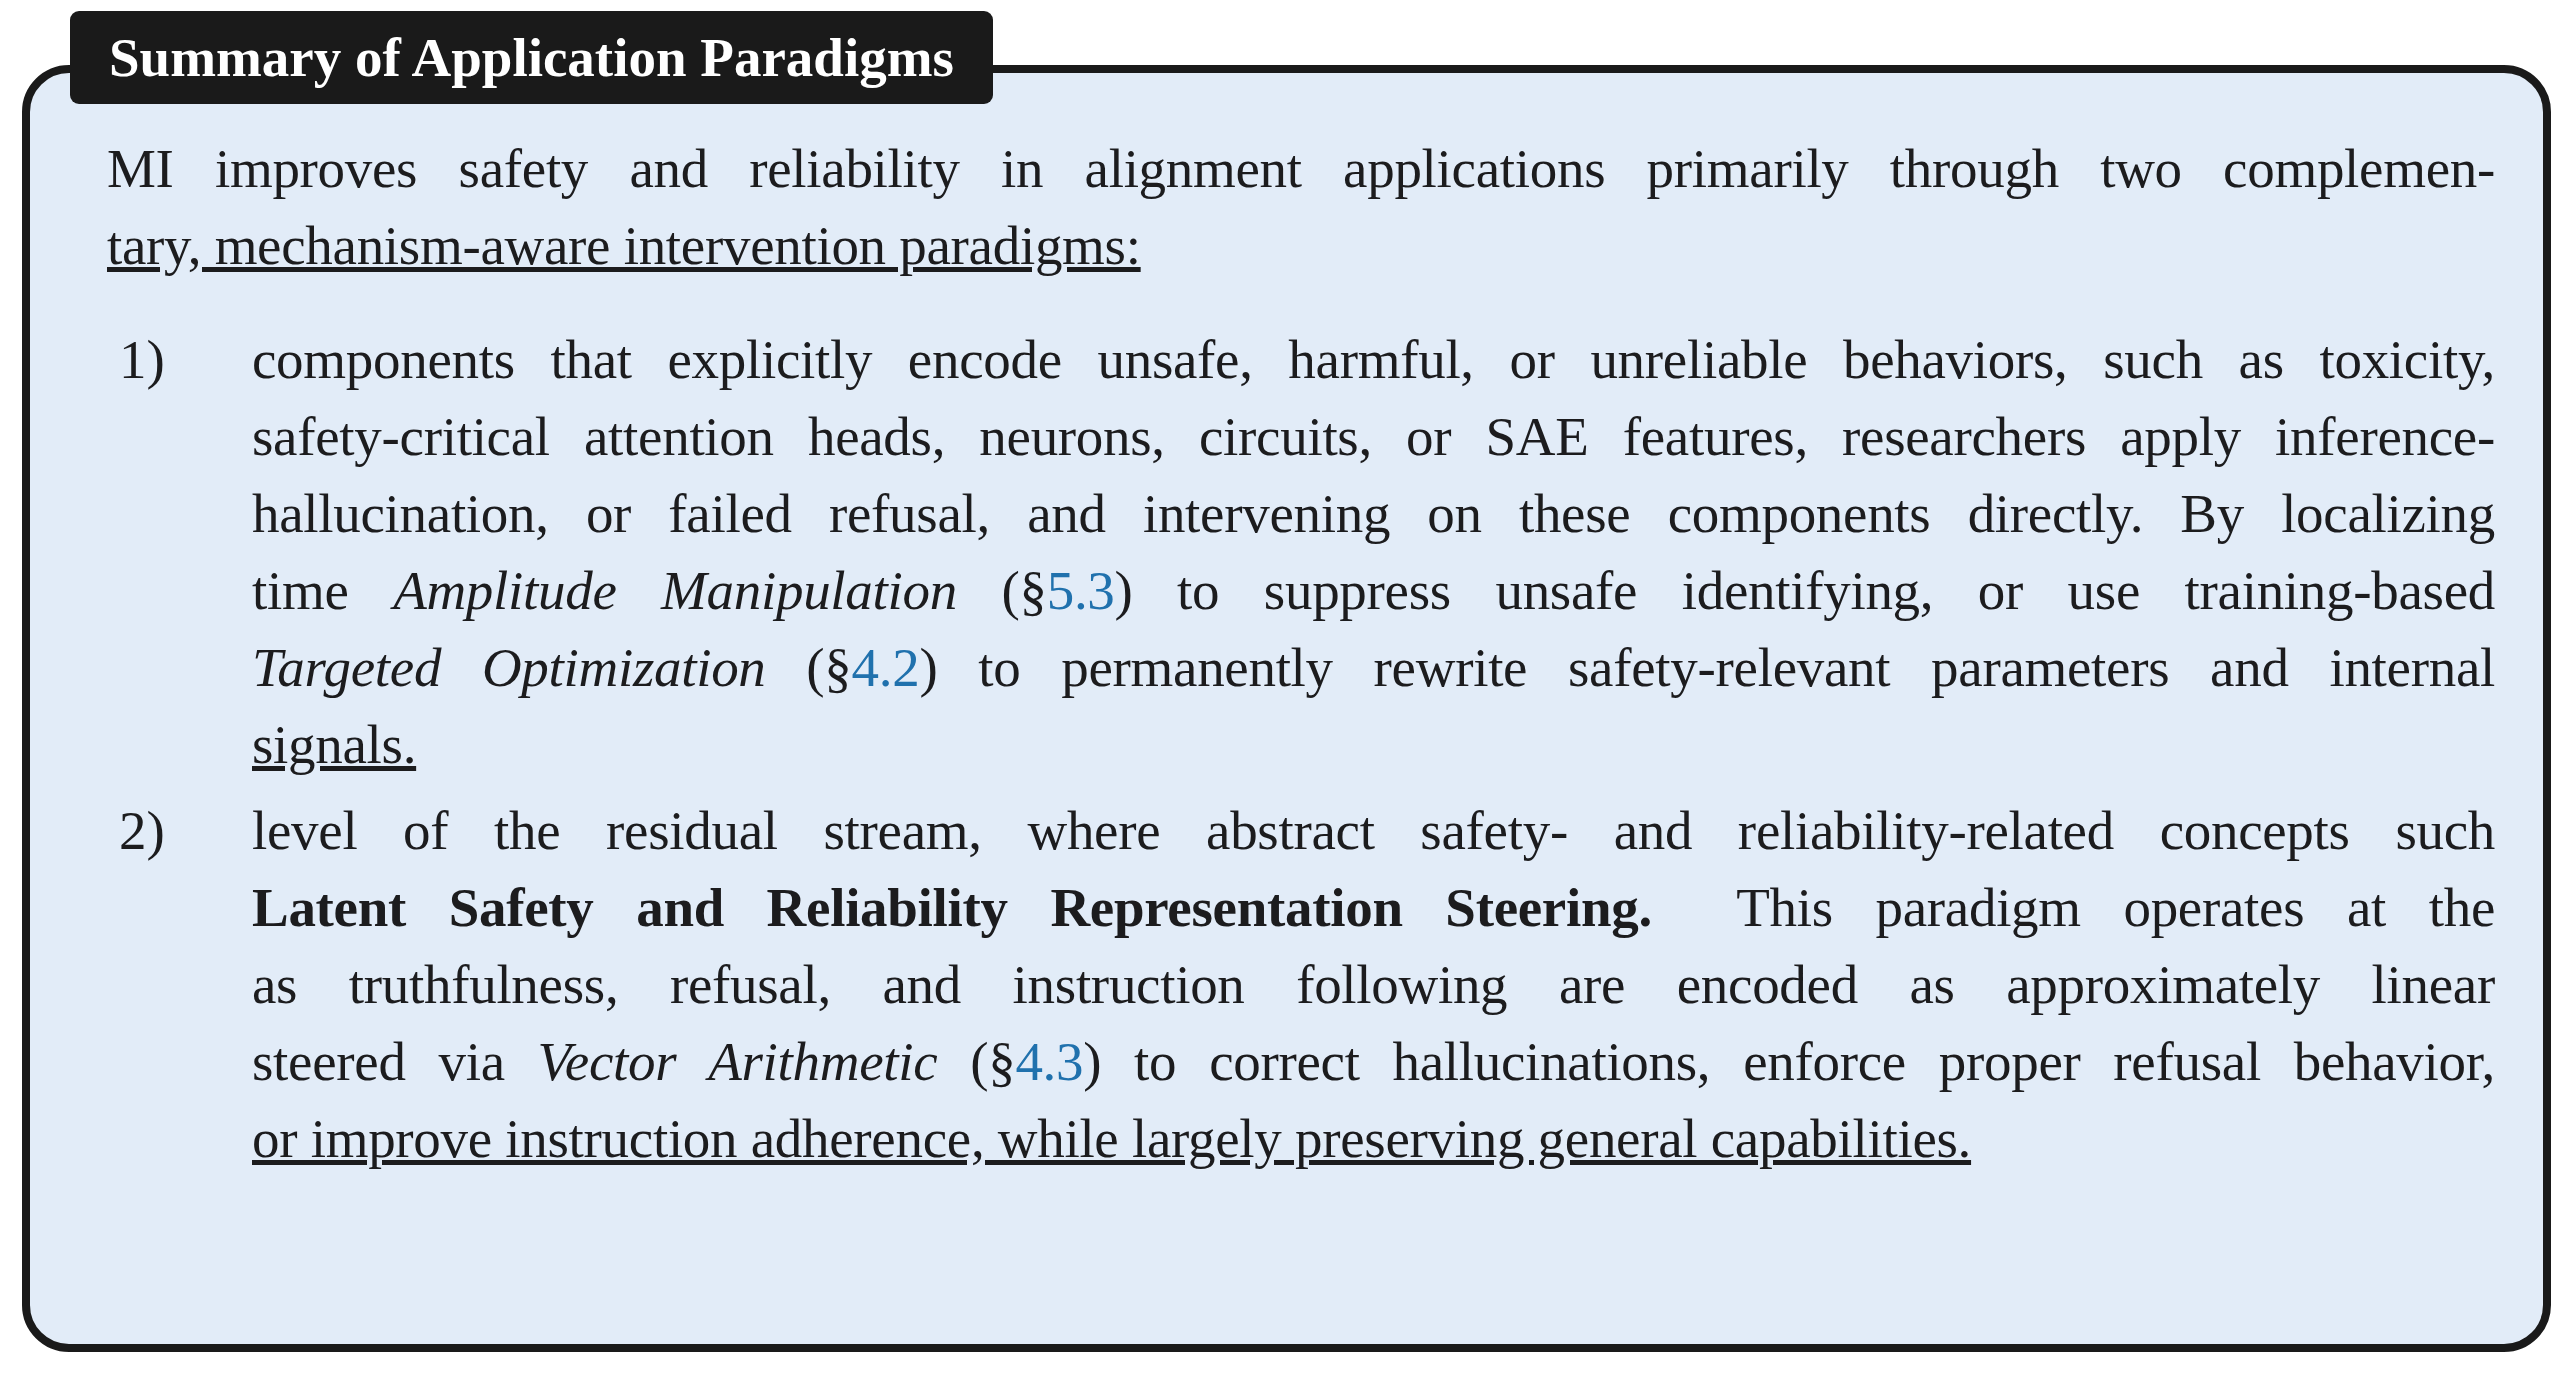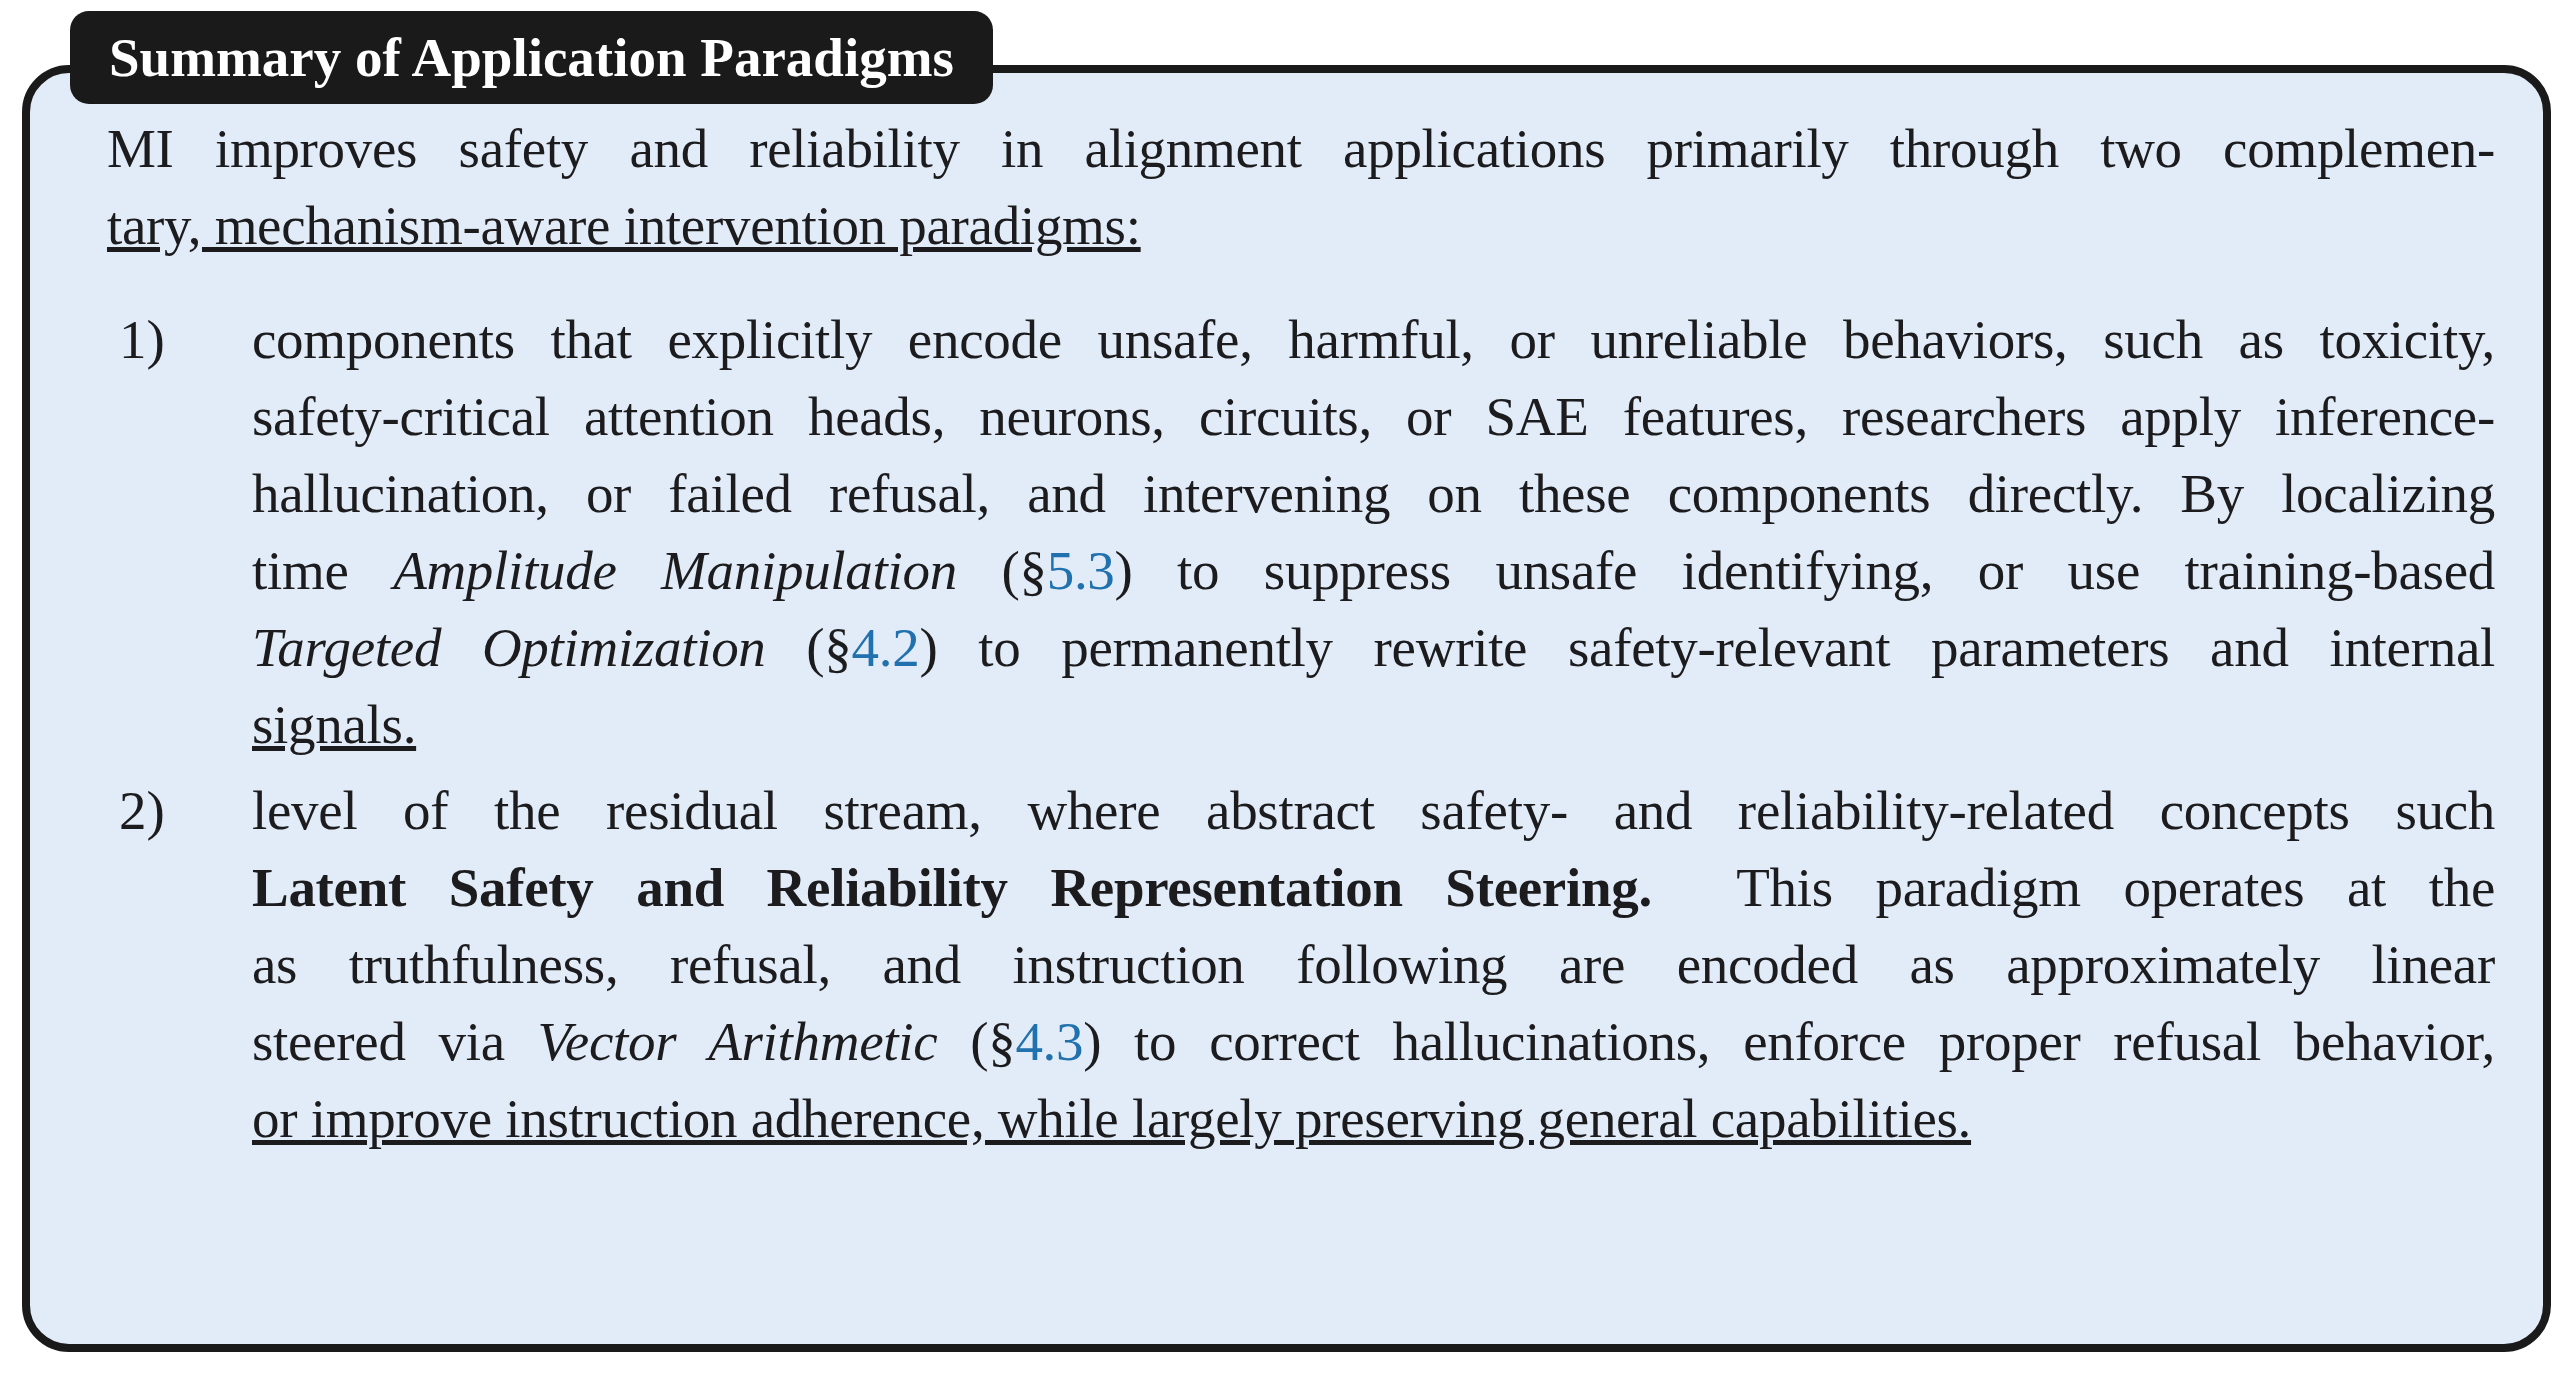--- a/index.html
+++ b/index.html
@@ -7,38 +7,38 @@
     position:relative;width:2576px;height:1379px;background:#ffffff;
     font-family:"Liberation Serif", serif;color:var(--body-text,#1c1c1e);
     overflow:hidden;
   }
   .callout{
     position:absolute;left:22px;top:65px;width:2529px;height:1287px;
     box-sizing:border-box;border:8px solid var(--box-border,#1a1a1a);
     border-radius:47px;background:var(--box-fill,#e2ecf8);
     padding:37px 48px 0 77px;
   }
-  .content{font-size:55px;}
+  .content{font-size:55px;margin-top:20px;}
   .line{
     line-height:77px;height:77px;
     text-align:justify;text-align-last:justify;
     letter-spacing:-0.3px;white-space:normal;overflow:visible;
   }
   .line.last{text-align-last:left;text-decoration:underline;}
   .list{margin-top:37px;}
   .item{position:relative;padding-left:145px;}
   .item + .item{margin-top:9.4px;}
   .label{position:absolute;left:12px;top:0;line-height:77px;}
   .b{font-weight:bold;}
   .i{font-style:italic;}
   .link{color:var(--link,#2071ad);}
   .tab{
     position:absolute;left:70px;top:10.8px;height:93px;line-height:93px;
     background:var(--tab-bg,#1a1a1a);color:var(--tab-text,#ffffff);
-    border-radius:19px;padding:0 39px;font-size:55px;font-weight:bold;
+    border-radius:9px;padding:0 39px;font-size:55px;font-weight:bold;
     display:inline-block;white-space:nowrap;
   }
 </style>
 </head>
 <body>
 
 <div class="page">
   <div class="callout">
     <div class="content" id="content">
         <div class="para">

